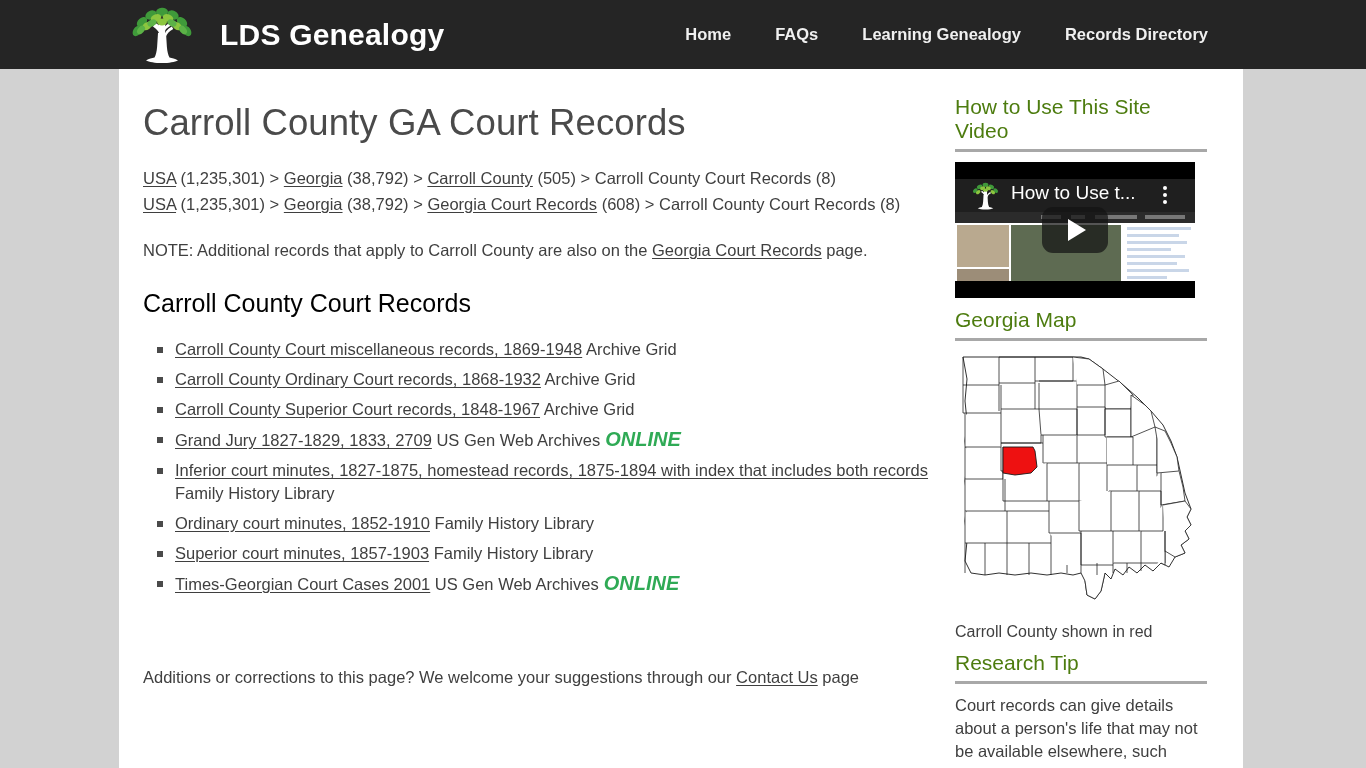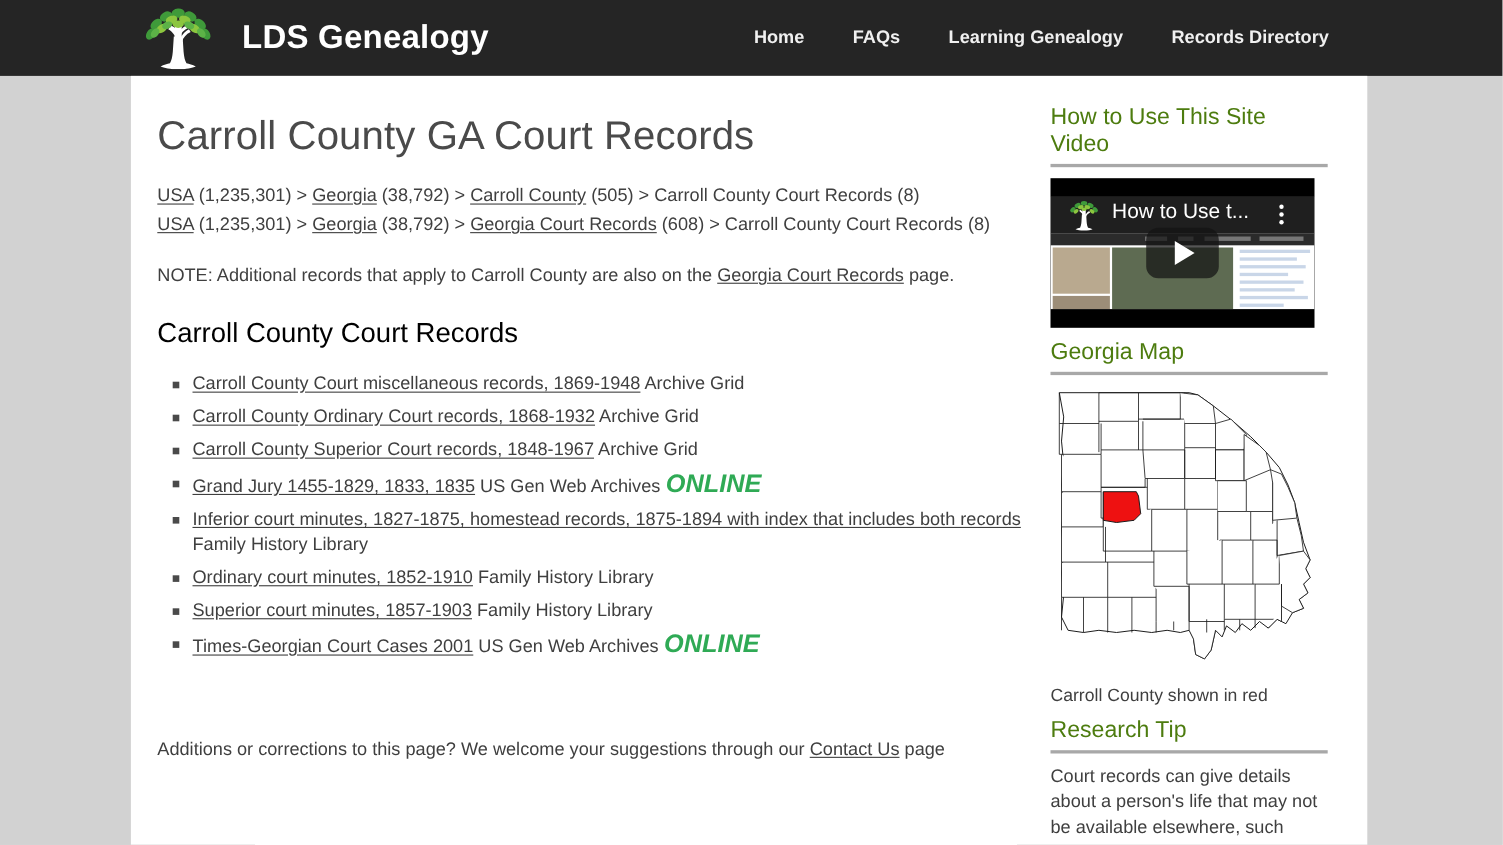--- a/index.html
+++ b/index.html
@@ -80,21 +80,21 @@
   ul.records li::before {
     content: ""; position: absolute; left: 14px; top: 9px;
     width: 6px; height: 6px; background: #4a4a4a;
   }
   ul.records a {
     color: #3f3f3f; text-decoration: underline; text-underline-offset: 2px;
   }
   .source { color: #3f3f3f; }
   .online-badge {
     color: #2faa55; font-style: italic; font-weight: 600;
-    font-size: 23px; margin-left: 5px;
+    font-size: 20px; margin-left: 5px;
   }
   .footer-note {
     margin-top: 68px; font-size: 16.5px; color: #3f3f3f; line-height: 26px;
   }
 
   
   .widget { margin-bottom: 10px; }
   .widget-title {
     margin: 0 0 6px 0; font-size: 21px; font-weight: 400; color: #4d7c0f;
   }
@@ -219,21 +219,21 @@
       <p class="note">
         <span>NOTE: Additional records that apply to Carroll County are also on the </span><a class="inline-link" href="#">Georgia Court Records</a><span> page.</span>
       </p>
 
       <h2 class="section-title">Carroll County Court Records</h2>
 
       <ul class="records" id="records-list">
           <li><a href="#">Carroll County Court miscellaneous records, 1869-1948</a><span class="source"> Archive Grid</span></li>
           <li><a href="#">Carroll County Ordinary Court records, 1868-1932</a><span class="source"> Archive Grid</span></li>
           <li><a href="#">Carroll County Superior Court records, 1848-1967</a><span class="source"> Archive Grid</span></li>
-          <li><a href="#">Grand Jury 1455-1829, 1833, 1835</a><span class="source"> US Gen Web Archives</span><span class="online-badge">ONLINE</span></li>
+          <li><a href="#">Grand Jury 1827-1829, 1833, 2709</a><span class="source"> US Gen Web Archives</span><span class="online-badge">ONLINE</span></li>
           <li><a href="#">Inferior court minutes, 1827-1875, homestead records, 1875-1894 with index that includes both records</a><span class="source"> Family History Library</span></li>
           <li><a href="#">Ordinary court minutes, 1852-1910</a><span class="source"> Family History Library</span></li>
           <li><a href="#">Superior court minutes, 1857-1903</a><span class="source"> Family History Library</span></li>
           <li><a href="#">Times-Georgian Court Cases 2001</a><span class="source"> US Gen Web Archives</span><span class="online-badge">ONLINE</span></li>
         </ul>
 
       <p class="footer-note">
         <span>Additions or corrections to this page? We welcome your suggestions through our </span><a class="inline-link" href="#">Contact Us</a><span> page</span>
       </p>
     </div>

